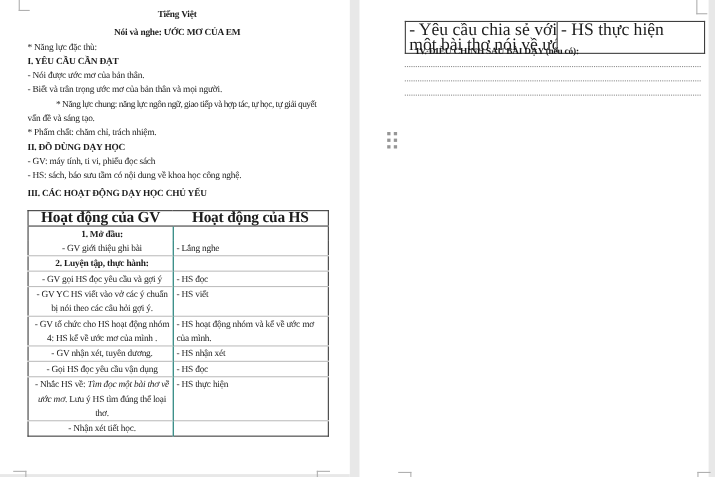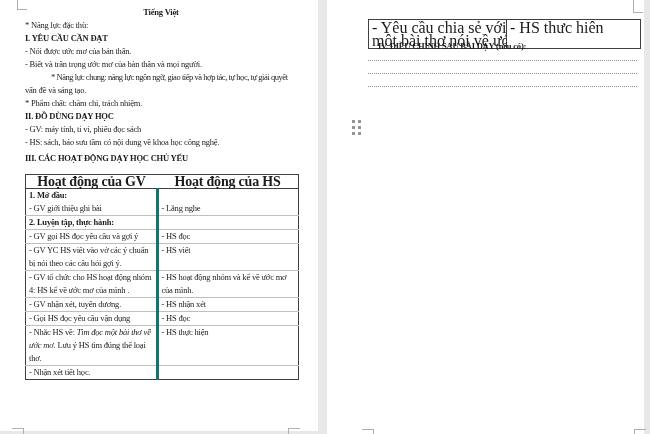--- a/index.html
+++ b/index.html
@@ -24,21 +24,21 @@
   .i{font-style:italic;}
   .c{text-align:center;}
   .fit{letter-spacing:-0.45px;margin-left:26px;}
 
   table{border-collapse:collapse;table-layout:fixed;margin-top:9px;}
   #gv-hs-table{width:272px;border:1px solid #3f3f3f;}
   #gv-hs-table th{width:131px;font-size:14px;font-weight:bold;text-align:center;
     line-height:11px;padding:1px 0;border-bottom:1px solid #3f3f3f;}
   #gv-hs-table th+th{width:141px;}
   #gv-hs-table td{vertical-align:top;padding:0;}
-  #gv-hs-table td:first-child{border-right:3px solid #0f766e;}
+  #gv-hs-table td:first-child{border-right:1px solid #0f766e;text-align:center;}
   #gv-hs-table tr.sep td{border-top:1px solid #bfbfbf;}
   .cl{height:13px;line-height:13px;white-space:nowrap;overflow:hidden;padding-left:3px;}
 
   
   #cont-table{position:absolute;left:41px;top:10px;width:270px;border:1px solid #3f3f3f;}
   #cont-table td{vertical-align:top;padding:1px 0;}
   #cont-table td:first-child{width:137px;border-right:1px solid #3f3f3f;}
   #cont-table td+td{width:133px;}
   #iv-heading{position:absolute;left:41px;top:40px;width:270px;font-size:8.5px;line-height:13px;
     font-weight:bold;letter-spacing:-0.2px;white-space:nowrap;overflow:hidden;margin-left:10px;}
@@ -58,20 +58,21 @@
     display:grid;grid-template-columns:3px 3px;grid-template-rows:3px 3px 3px;gap:3px;cursor:move;}
   #drag-handle span{background:#969696;display:block;}
 </style>
 </head>
 <body>
 
 <div class="page" id="page-left">
   <div id="left-content">
     <div id="left-lines">
         <div class="bl c b">Tiếng Việt</div>
+        <div class="bl c b" style="margin-top: 4px;">Nói và nghe: ƯỚC MƠ CỦA EM</div>
         <div class="bl">* Năng lực đặc thù:</div>
         <div class="bl b">I. YÊU CẦU CẦN ĐẠT</div>
         <div class="bl">- Nói được ước mơ của bản thân.</div>
         <div class="bl">- Biết và trân trọng ước mơ của bản thân và mọi người.</div>
         <div class="bl fit">* Năng lực chung: năng lực ngôn ngữ, giao tiếp và hợp tác, tự học, tự giải quyết</div>
         <div class="bl">vấn đề và sáng tạo.</div>
         <div class="bl">* Phẩm chất: chăm chỉ, trách nhiệm.</div>
         <div class="bl b">II. ĐỒ DÙNG DẠY HỌC</div>
         <div class="bl">- GV: máy tính, ti vi, phiếu đọc sách</div>
         <div class="bl">- HS: sách, báo sưu tầm có nội dung về khoa học công nghệ.</div>

